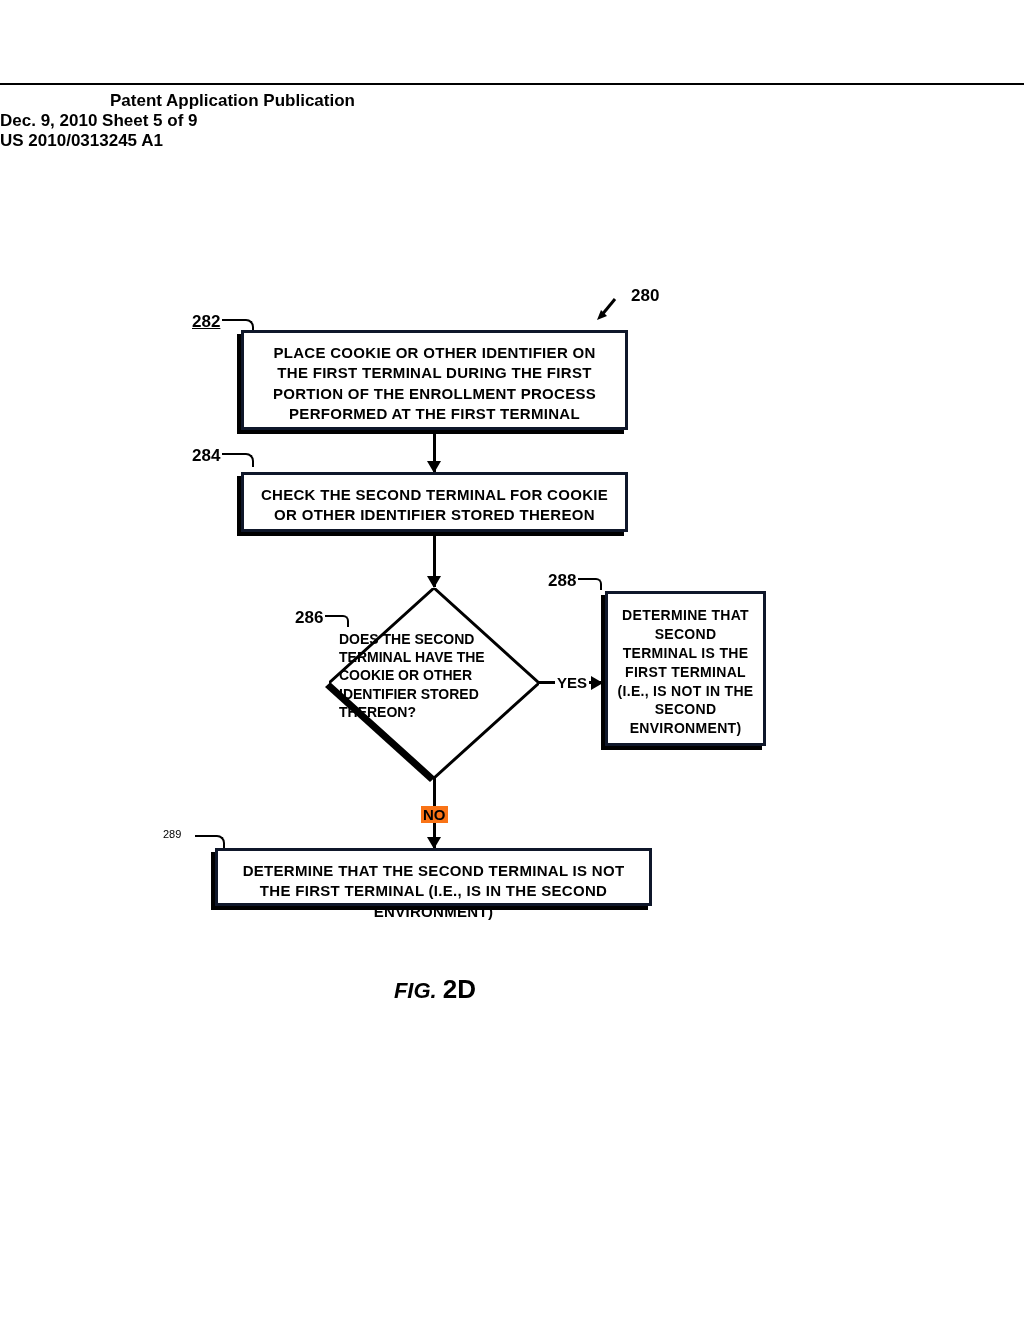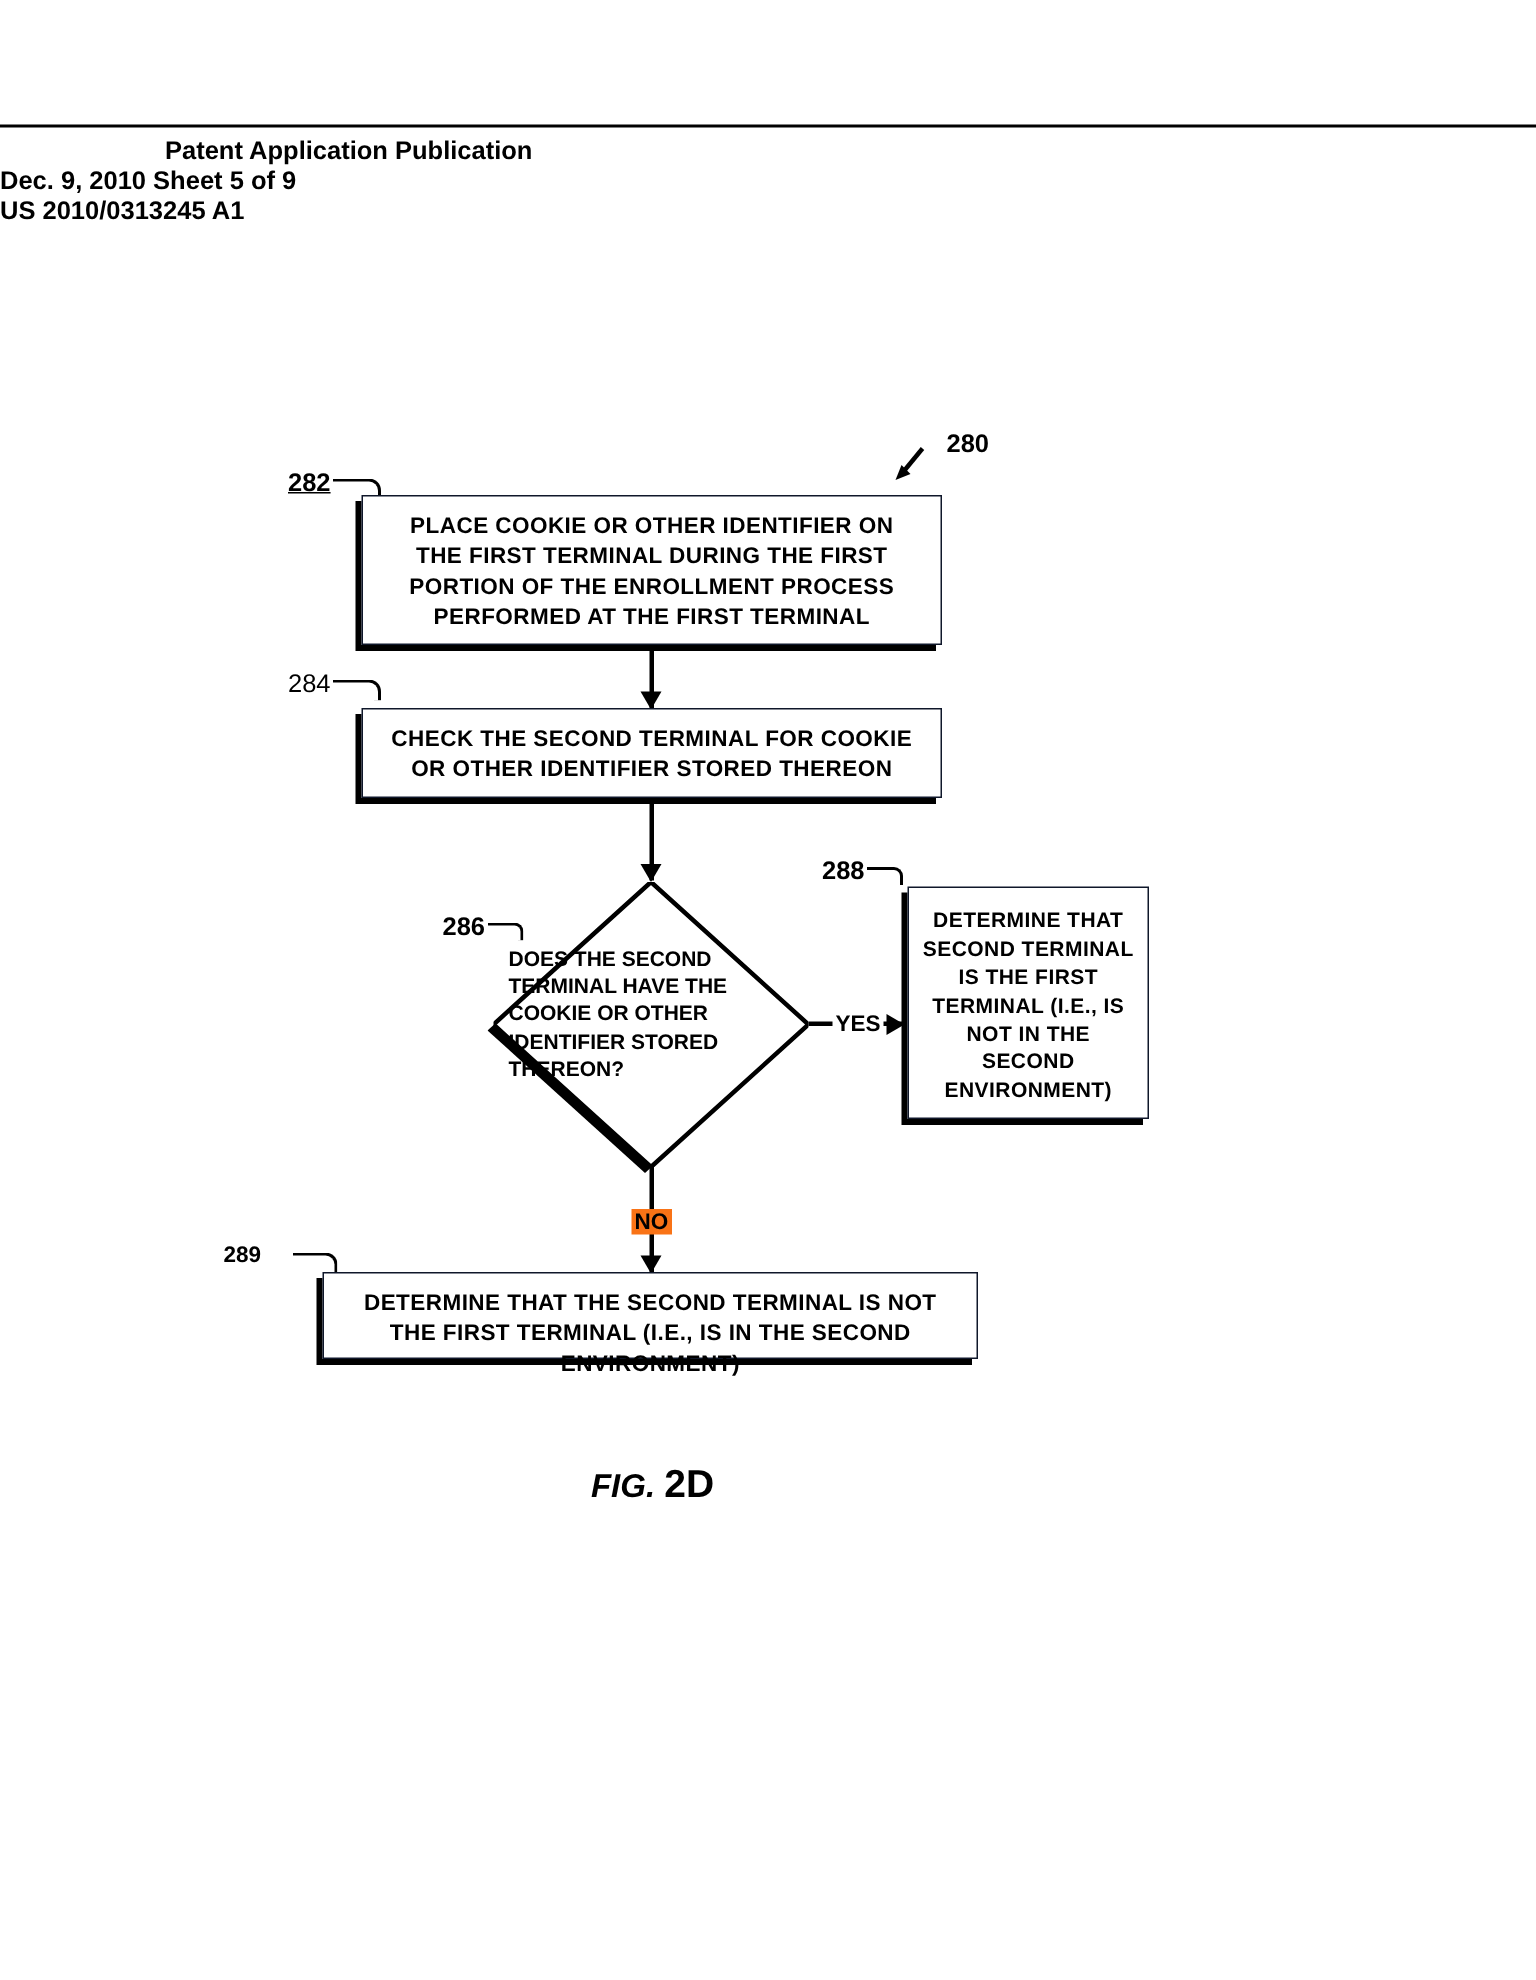--- a/index.html
+++ b/index.html
@@ -73,21 +73,21 @@
     width: 32px;
     height: 14px;
     border-top: 2px solid #000;
     border-right: 2px solid #000;
     border-top-right-radius: 8px;
   }
 
   .box {
     position: absolute;
     background: #fff;
-    border: 1px solid #0f172a;
+    border: 3px solid #0f172a;
     text-align: center;
     font-size: 15px;
     font-weight: bold;
     line-height: 1.35;
     padding: 10px 14px;
     letter-spacing: 0.3px;
   }
   .box-shadow {
     position: absolute;
     background: #000;
@@ -126,21 +126,21 @@
     top: 144px;
     left: 433px;
     height: 42px;
   }
 
   .ref-284 {
     position: absolute;
     top: 160px;
     left: 192px;
     font-size: 17px;
-    font-weight: normal;
+    font-weight: bold;
   }
   .line-284 {
     position: absolute;
     top: 167px;
     left: 222px;
     width: 32px;
     height: 14px;
     border-top: 2px solid #000;
     border-right: 2px solid #000;
     border-top-right-radius: 8px;
@@ -290,23 +290,23 @@
     left: 421px;
     font-size: 15px;
     font-weight: bold;
     background: #f97316;
     padding: 0 2px;
   }
 
   .ref-289 {
     position: absolute;
     top: 542px;
-    left: 149px;
-    font-size: 15px;
-    font-weight: bold;
+    left: 163px;
+    font-size: 11px;
+    font-weight: normal;
   }
   .line-289 {
     position: absolute;
     top: 549px;
     left: 195px;
     width: 30px;
     height: 14px;
     border-top: 2px solid #000;
     border-right: 2px solid #000;
     border-top-right-radius: 8px;

